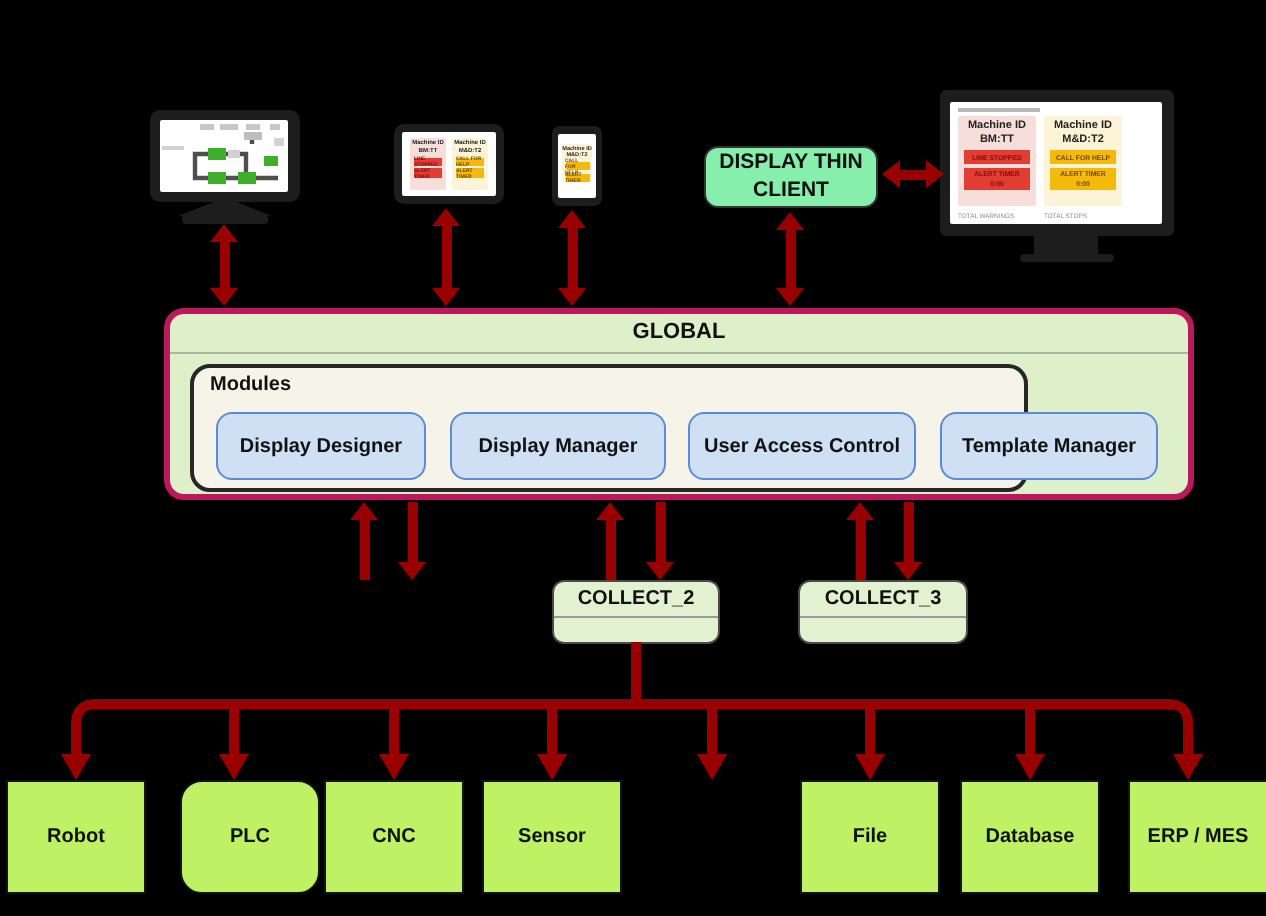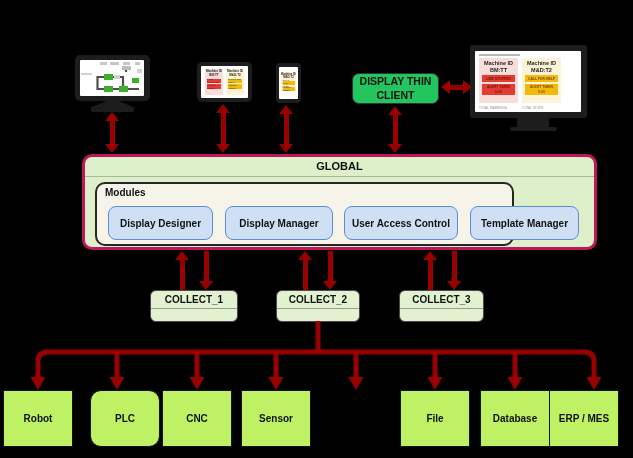--- a/index.html
+++ b/index.html
@@ -28,21 +28,21 @@
   .collect{ position:absolute; background:#e2f2d0; border:1px solid #4a4a4a; border-radius:6px; box-sizing:border-box; }
   .collect .ttl{ position:absolute; left:0; right:0; top:0; height:16px; display:flex; align-items:center; justify-content:center;
                  font-weight:bold; font-size:10px; color:#111; }
   .collect .div{ position:absolute; left:0; right:0; top:17px; height:1px; background:#9a9a9a; }
 
   
   .src{ position:absolute; top:390px; width:70px; height:57px; background:#bef264; border:1.5px solid #141414; box-sizing:border-box;
         display:flex; align-items:center; justify-content:center; text-align:center; font-weight:bold; font-size:10px; color:#111; }
 
   
-  .thinclient{ background:#22c55e; border:1.5px solid #333; border-radius:7px; box-sizing:border-box;
+  .thinclient{ background:#86efac; border:1.5px solid #333; border-radius:7px; box-sizing:border-box;
                display:flex; align-items:center; justify-content:center; text-align:center;
                font-weight:bold; font-size:10.5px; line-height:1.3; color:#111; padding:4px 6px; }
 
   
   .av{ position:absolute; width:15px; }
   .av .sh{ position:absolute; left:5px; width:5px; background:var(--red); }
   .av.dbl .sh{ top:8px; bottom:8px; }
   .av.up  .sh{ top:8px; bottom:0; }
   .av.dn  .sh{ top:0; bottom:8px; }
   .av.dbl::before, .av.up::before{ content:""; position:absolute; top:0; left:0;
@@ -212,24 +212,20 @@
   <div class="av dn" style="left:323px; top:251px; height:39px;">
       <i class="sh"></i>
     </div>
   <div class="av up" style="left:423px; top:251px; height:39px;">
       <i class="sh"></i>
     </div>
   <div class="av dn" style="left:447px; top:251px; height:39px;">
       <i class="sh"></i>
     </div>
 
-  <div class="collect" style="left:150px; top:290px; width:88px; height:32px;">
-    <div class="ttl">COLLECT_1</div>
-    <div class="div"></div>
-  </div>
   <div class="collect" style="left:276px; top:290px; width:84px; height:32px;">
     <div class="ttl">COLLECT_2</div>
     <div class="div"></div>
   </div>
   <div class="collect" style="left:399px; top:290px; width:85px; height:32px;">
     <div class="ttl">COLLECT_3</div>
     <div class="div"></div>
   </div>
 
   <svg class="abs" style="left:0; top:315px;" width="633" height="85" viewBox="0 0 633 85">
@@ -254,15 +250,15 @@
       <polygon points="586.5,62 601.5,62 594,75"></polygon>
     </g>
   </svg>
 
   <div class="src" style="left:3px;">Robot</div>
   <div class="src" style="left:90px;border-radius:11px;">PLC</div>
   <div class="src" style="left:241px;">Sensor</div>
   <div class="src" style="left:162px;">CNC</div>
   <div class="src" style="left:400px;">File</div>
   <div class="src" style="left:480px;">Database</div>
-  <div class="src" style="left:549px;">ERP / MES</div>
+  <div class="src" style="left:564px;">ERP / MES</div>
 
 </div>
 
 </body></html>

